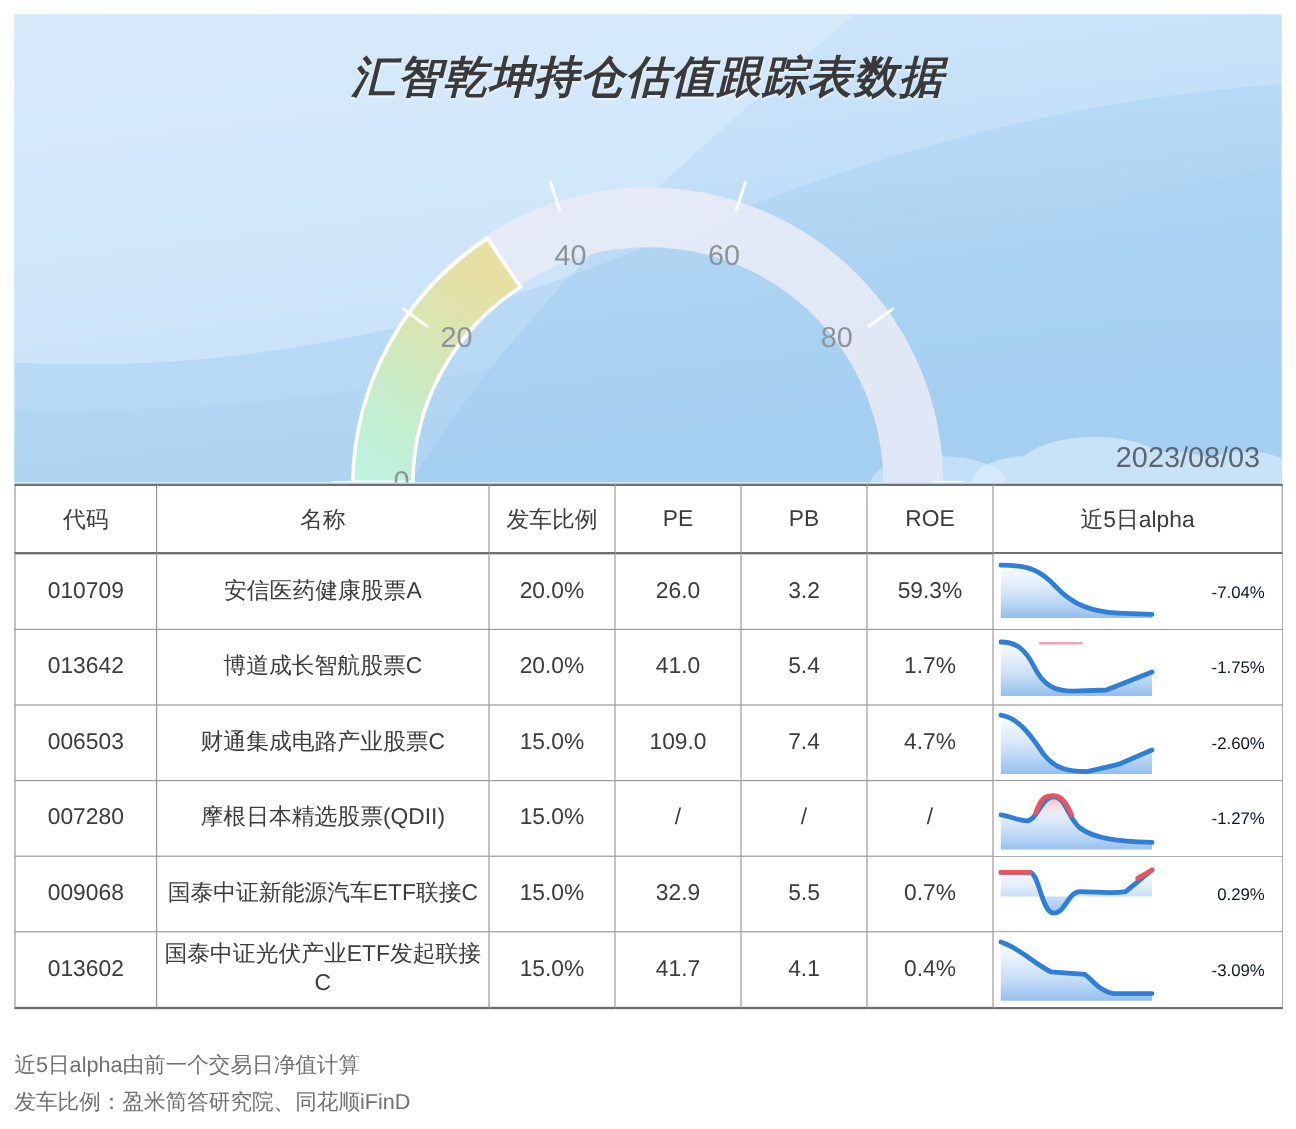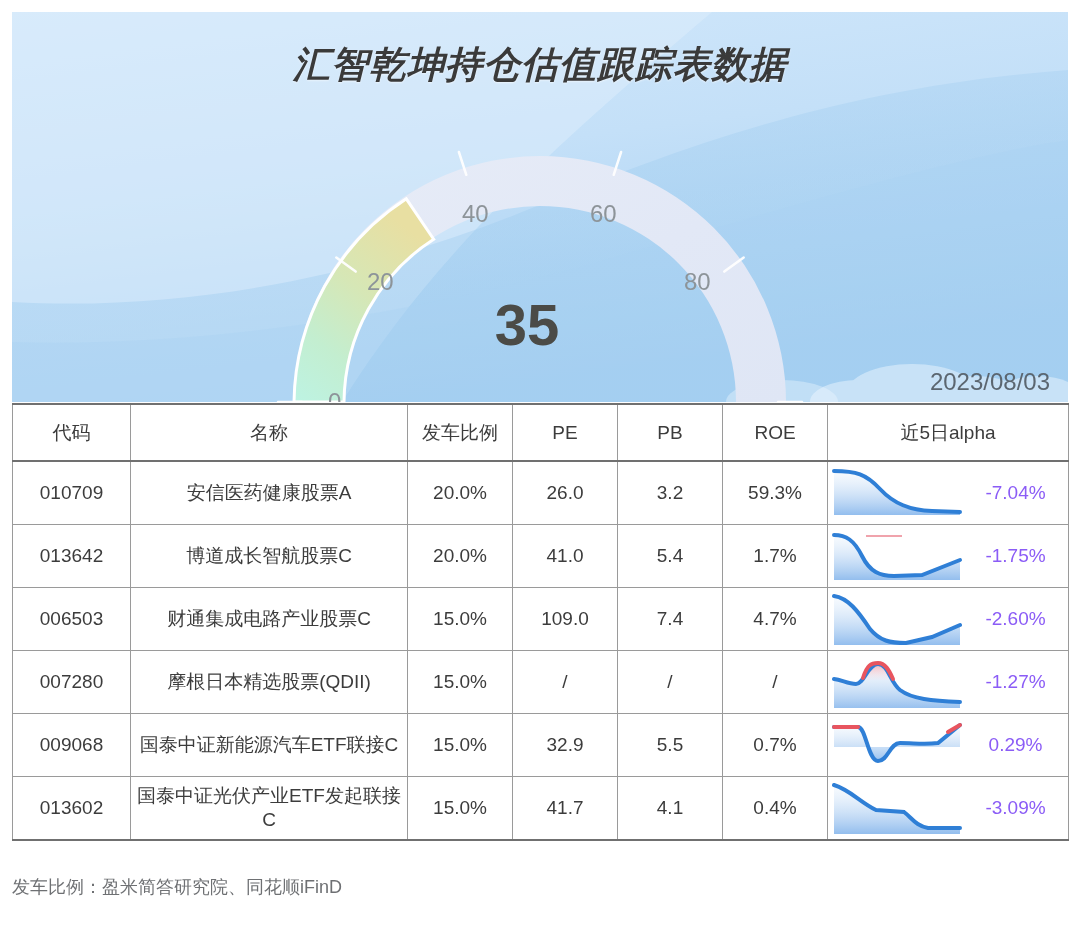--- a/index.html
+++ b/index.html
@@ -144,24 +144,24 @@
     width: 100%;
   }
   .spark {
     width: 145px;
     height: 56px;
     flex: 0 0 145px;
     display: block;
   }
   .alpha-num {
     flex: 1 1 auto;
-    text-align: center;
+    text-align: right;
     padding-right: 10px;
-    font-size: 19px;
-    color: #8b5cf6;
+    font-size: 14px;
+    color: #0f172a;
     white-space: nowrap;
   }
 
   
   .footer {
     position: absolute;
     left: 12px;
     top: 873px;
     width: 1056px;
   }
@@ -239,21 +239,20 @@
         <line x1="609.1" y1="140.0" x2="601.7" y2="162.8"></line>
 
         <line x1="731.7" y1="245.6" x2="712.3" y2="259.6"></line>
 
         <line x1="766" y1="390" x2="790" y2="390"></line>
       </g>
     </svg>
 
     <div class="hero-title">汇智乾坤持仓估值跟踪表数据</div>
 
-    <div class="gauge-value">35</div>
 
     <div class="tick-label" style="left:316px; top:376px;">0</div>
     <div class="tick-label" style="left:355px; top:256px;">20</div>
     <div class="tick-label" style="left:450px; top:188px;">40</div>
     <div class="tick-label" style="left:578px; top:188px;">60</div>
     <div class="tick-label" style="left:672px; top:256px;">80</div>
     <div class="tick-label" style="left:700px; top:376px;margin-top:29px;">100</div>
 
     <div class="gauge-date">2023/08/03</div>
   </div>
@@ -433,16 +432,17 @@
               <span class="alpha-num">-3.09%</span>
             </div>
           </td>
         </tr>
 
       </tbody>
     </table>
   </div>
 
   <div class="footer">
+    <div class="footer-line">近5日alpha由前一个交易日净值计算</div>
     <div class="footer-line">发车比例：盈米简答研究院、同花顺iFinD</div>
   </div>
 
 </div>
 
 </body></html>

